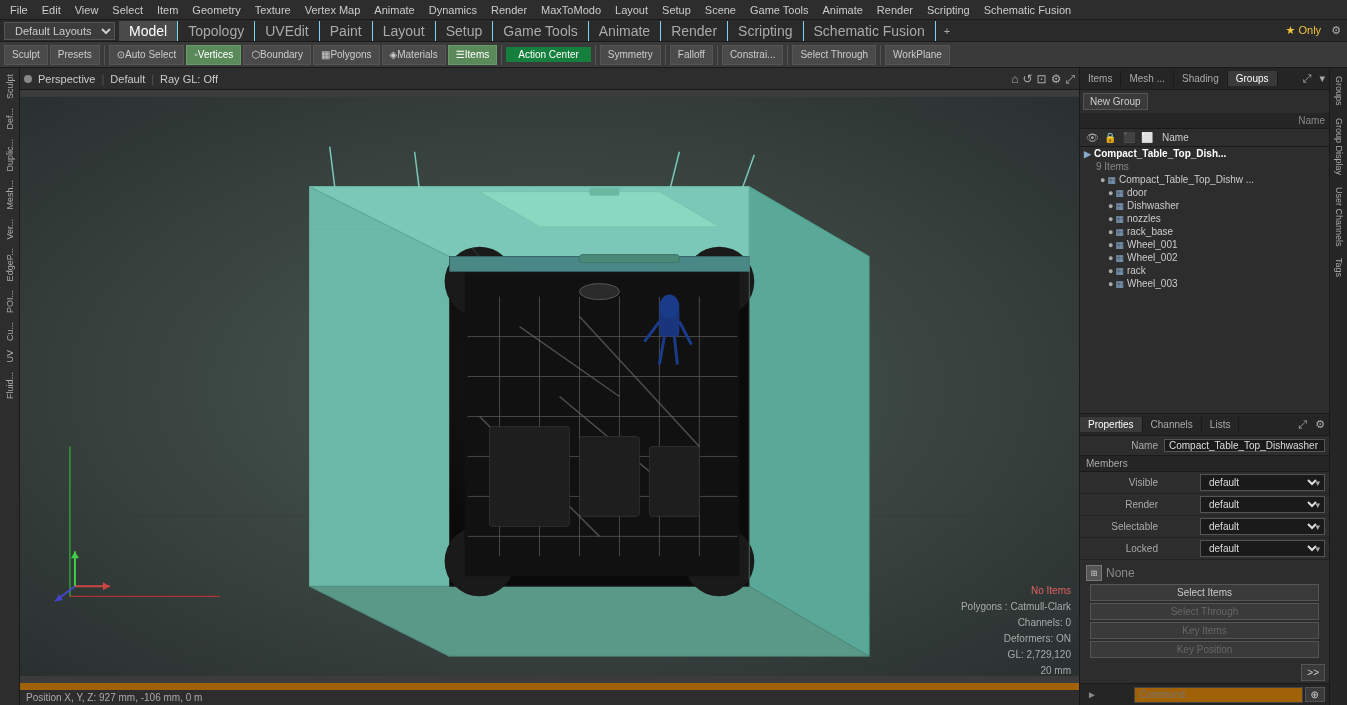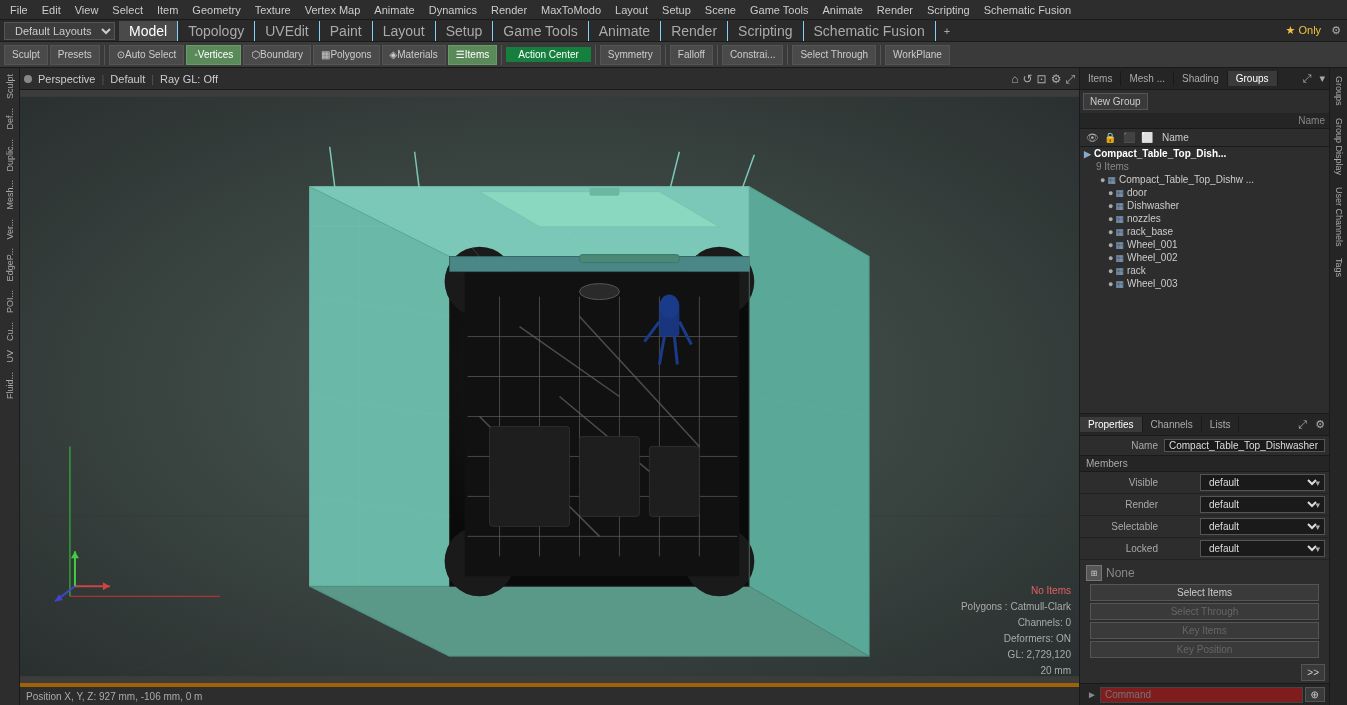--- a/index.html
+++ b/index.html
@@ -152,21 +152,21 @@
 
     
     #viewport-footer {
       height: 22px;
       background: #2d2d2d;
       display: flex;
       align-items: center;
       padding: 0 6px;
       font-size: 10px;
       color: #888;
-      border-top: 4px solid #a16207;
+      border-top: 7px solid #a16207;
     }
     .footer-stat { color: #aaa; margin-right: 6px; }
 
     
     #right-panel {
       width: 250px;
       background: #2d2d2d;
       display: flex;
       flex-direction: column;
       border-left: 1px solid #1a1a1a;
@@ -367,26 +367,27 @@
     #command-bar {
       height: 22px;
       background: #252525;
       display: flex;
       align-items: center;
       padding: 0 4px;
       border-top: 1px solid #1a1a1a;
     }
     .cmd-input {
       flex: 1;
-      background: #7f1d1d;
+      background: #a16207;
       border: 1px solid #444;
       color: #ccc;
       padding: 1px 4px;
       font-size: 10px;
       height: 16px;
+      margin-left: 34px;
     }
     .cmd-btn {
       background: #3a3a3a;
       border: 1px solid #555;
       color: #ccc;
       padding: 1px 5px;
       font-size: 10px;
       cursor: pointer;
       margin-left: 2px;
     }

